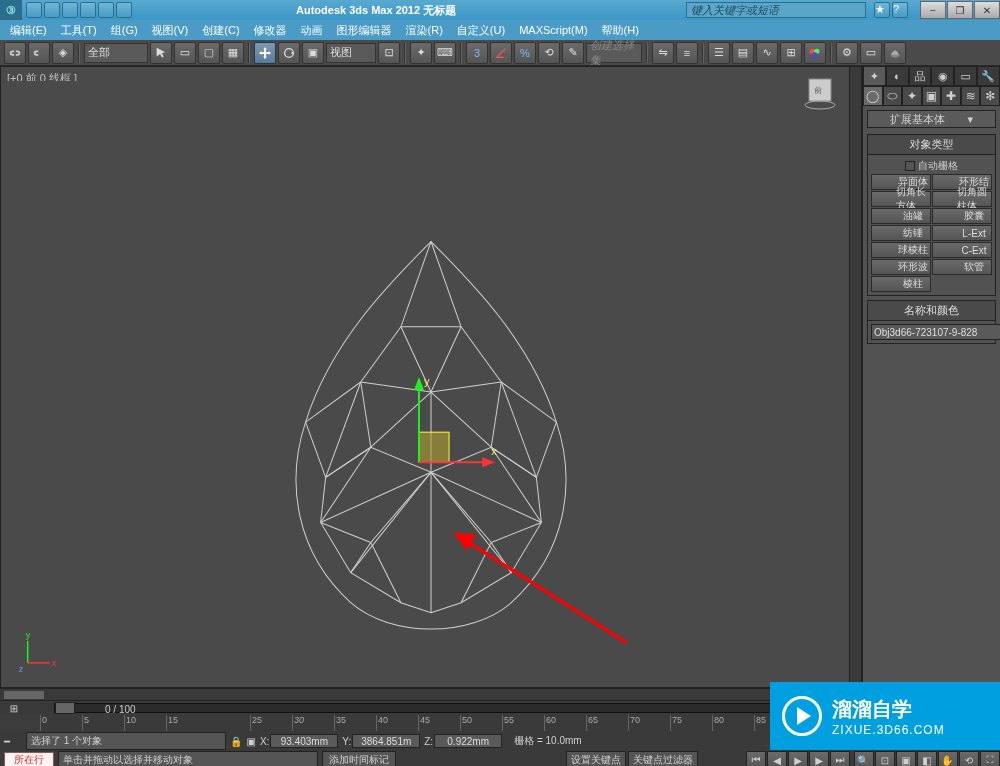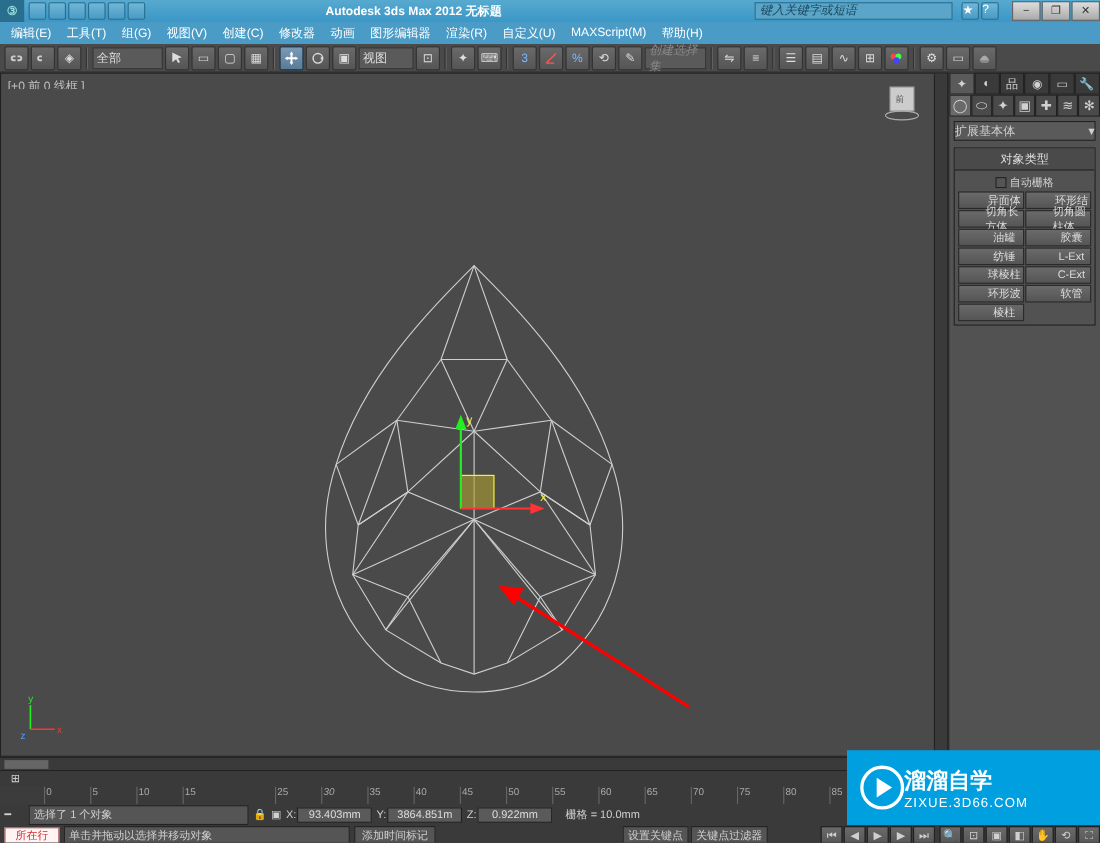--- a/index.html
+++ b/index.html
@@ -79,21 +79,21 @@
   .viewport{position:absolute;inset:14px 4px 4px 4px;background:#4a4a4a;}
   .vcube{position:absolute;top:6px;right:20px;width:40px;height:40px;}
   
   .cmd-panel{width:138px;background:var(--panel);border-left:1px solid #222;display:flex;flex-direction:column;}
   .cmd-tabs{height:20px;display:flex;background:#3a3a3a;}
   .cmd-tabs .ctab{flex:1;border:1px solid #222;display:flex;align-items:center;justify-content:center;font-size:11px;}
   .cmd-tabs .ctab.active{background:#5a5a5a;}
   .cmd-sub{height:20px;display:flex;background:#4a4a4a;}
   .cmd-sub .csub{flex:1;border:1px solid #222;display:flex;align-items:center;justify-content:center;font-size:12px;}
   .cmd-sub .csub.active{background:#6a6a6a;}
-  .cmd-drop{margin:4px;height:18px;background:#5a5a5a;border:1px solid #222;font-size:11px;padding:1px 0;display:flex;align-items:center;justify-content:space-between;}
+  .cmd-drop{margin:4px;height:18px;background:#5a5a5a;border:1px solid #222;font-size:11px;padding:1px 22px;display:flex;align-items:center;justify-content:space-between;}
   .rollup{margin:2px 4px;border:1px solid #222;}
   .rollup-head{background:#4a4a4a;text-align:center;font-size:11px;color:#ddd;padding:2px;border-bottom:1px solid #222;}
   .rollup-body{padding:3px;}
   .obj-grid{display:grid;grid-template-columns:1fr 1fr;gap:1px;}
   .obj-btn{height:16px;background:linear-gradient(#6a6a6a,#555);border:1px solid #2a2a2a;font-size:10px;display:flex;align-items:center;justify-content:center;color:#ddd;padding-left:24px;}
   .name-row{display:flex;gap:2px;align-items:center;}
   .name-input{flex:1;height:16px;background:#5a5a5a;border:1px solid #222;color:#ddd;font-size:10px;padding:0 2px;}
   .autogrid-row{display:flex;align-items:center;justify-content:center;gap:3px;font-size:10px;padding:1px 0;}
   .chk{width:10px;height:10px;border:1px solid #222;background:#555;}
   
@@ -110,21 +110,21 @@
   .prompt-row{height:18px;display:flex;align-items:center;background:#3a3a3a;font-size:10px;}
   .prompt-btn{width:50px;height:16px;background:#fff3f3;color:#d03030;border:1px solid #a05050;font-size:10px;margin:0 4px;text-align:center;}
   .play-ctrls{display:flex;gap:1px;margin-left:auto;}
   .play-ctrls .pbtn{width:20px;height:18px;background:linear-gradient(#6a6a6a,#555);border:1px solid #222;display:flex;align-items:center;justify-content:center;font-size:10px;}
   
   .watermark{
     position:absolute;
     right:0;bottom:16px;
     width:230px;height:68px;
     background:var(--accent);
-    display:flex;align-items:center;
+    display:flex;align-items:center;gap:10px;
     padding:0 12px;
     color:#fff;
   }
   .watermark .wlogo{width:40px;height:40px;border:3px solid #fff;border-radius:50%;position:relative;}
   .watermark .wlogo::after{content:"";position:absolute;left:12px;top:8px;border-left:14px solid #fff;border-top:9px solid transparent;border-bottom:9px solid transparent;}
   .watermark .wtext{display:flex;flex-direction:column;}
   .watermark .wtext .big{font-size:20px;font-weight:bold;}
   .watermark .wtext .small{font-size:12px;letter-spacing:1px;}
   .scrollbar-v{position:absolute;right:0;top:0;bottom:0;width:12px;background:#3a3a3a;border-left:1px solid #222;}
   .scrollbar-h{height:12px;background:#3a3a3a;border-top:1px solid #222;display:flex;align-items:center;}
@@ -384,30 +384,43 @@
             <div class="obj-btn">L-Ext</div>
             <div class="obj-btn">球棱柱</div>
             <div class="obj-btn">C-Ext</div>
             <div class="obj-btn">环形波</div>
             <div class="obj-btn">软管</div>
             <div class="obj-btn">棱柱</div>
             <div class="obj-btn" style="visibility: hidden;"></div>
           </div>
       </div>
     </div>
+    <div class="rollup">
+      <div class="rollup-head">名称和颜色</div>
+      <div class="rollup-body">
+        <div class="name-row">
+          <input class="name-input" value="Obj3d66-723107-9-828" style="">
+
+        </div>
+      </div>
+    </div>
   </div>
 </div>
 
 <div class="scrollbar-h">
   <div class="sb-thumb"></div>
 </div>
 
 <div class="bottom">
   <div class="timeline">
     <span style="width:20px;text-align:center">⊞</span>
+    <div class="slider-track">
+      <div class="slider-thumb"></div>
+      <span class="frame-label">0 / 100</span>
+    </div>
   </div>
   <div class="time-ruler" id="time-ruler">
       <div class="tick" style="left: 0%;">0</div>
       <div class="tick" style="left: 5%;">5</div>
       <div class="tick" style="left: 10%;">10</div>
       <div class="tick" style="left: 15%;">15</div>
       <div class="tick" style="left: 20%; margin-top: 20px;">20</div>
       <div class="tick" style="left: 25%;">25</div>
       <div class="tick" style="left: 30%; font-style: italic;">30</div>
       <div class="tick" style="left: 35%;">35</div>

